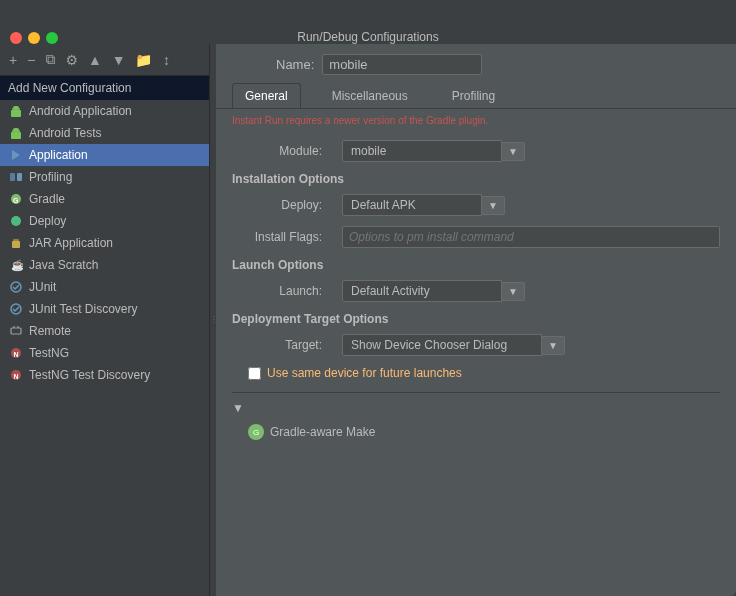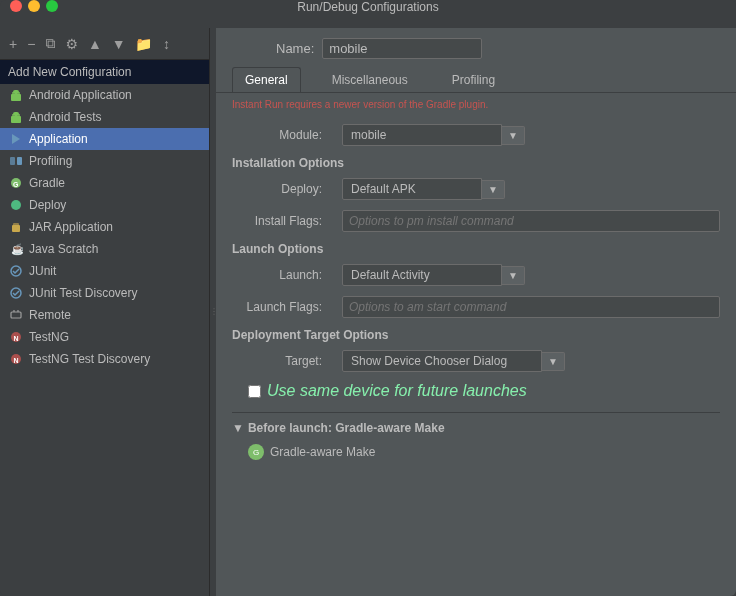--- a/index.html
+++ b/index.html
@@ -17,23 +17,23 @@
       height: 596px;
       background: #3c3f41;
       border-radius: 6px;
       overflow: hidden;
       display: flex;
       flex-direction: column;
     }
 
     .title-bar {
       background: #3c3f41;
-      height: 28px;
-      display: flex;
-      align-items: flex-start;
+      height: 44px;
+      display: flex;
+      align-items: flex-end;
       justify-content: center;
       position: relative;
       flex-shrink: 0;
     }
 
     .title-bar-buttons {
       position: absolute;
       left: 10px;
       display: flex;
       gap: 6px;
@@ -291,23 +291,22 @@
     }
 
     .checkbox-row {
       display: flex;
       align-items: center;
       gap: 6px;
       margin: 8px 0 8px 16px;
     }
 
     .checkbox-label {
-      color: #86efac;
-      font-size: 16px;
-      font-style: italic;
+      color: #fdba74;
+      font-size: 12px;
     }
 
     input[type="checkbox"] {
       accent-color: #4b6eaf;
     }
 
     .before-launch-section {
       margin-top: 12px;
       border-top: 1px solid #3c3f41;
       padding-top: 8px;
@@ -573,26 +572,20 @@
             <select class="form-select" style="min-width:160px;">
               <option>Default Activity</option>
               <option>Nothing</option>
               <option>Specified Activity</option>
               <option>URL</option>
             </select>
             <div class="select-arrow">▼</div>
           </div>
         </div>
 
-        <div class="form-row">
-          <span class="form-label">Launch Flags:</span>
-          <div class="form-text-wrapper">
-            <input class="form-text-input" type="text" placeholder="Options to am start command" style="">
-          </div>
-        </div>
 
         <div class="section-title">Deployment Target Options</div>
 
         <div class="form-row">
           <span class="form-label">Target:</span>
           <div class="form-select-wrapper">
             <select class="form-select" style="min-width:200px;">
               <option>Show Device Chooser Dialog</option>
               <option>USB Device</option>
               <option>Emulator</option>
@@ -602,21 +595,20 @@
         </div>
 
         <div class="checkbox-row">
           <input type="checkbox" style="">
           <span class="checkbox-label">Use same device for future launches</span>
         </div>
 
         <div class="before-launch-section">
           <div class="before-launch-header">
             <span>▼</span>
-            <span>Before launch: Gradle-aware Make</span>
           </div>
           <div class="before-launch-item">
             <div class="gradle-icon-small">G</div>
             <span>Gradle-aware Make</span>
           </div>
         </div>
 
       </div>
     </div>
   </div>

